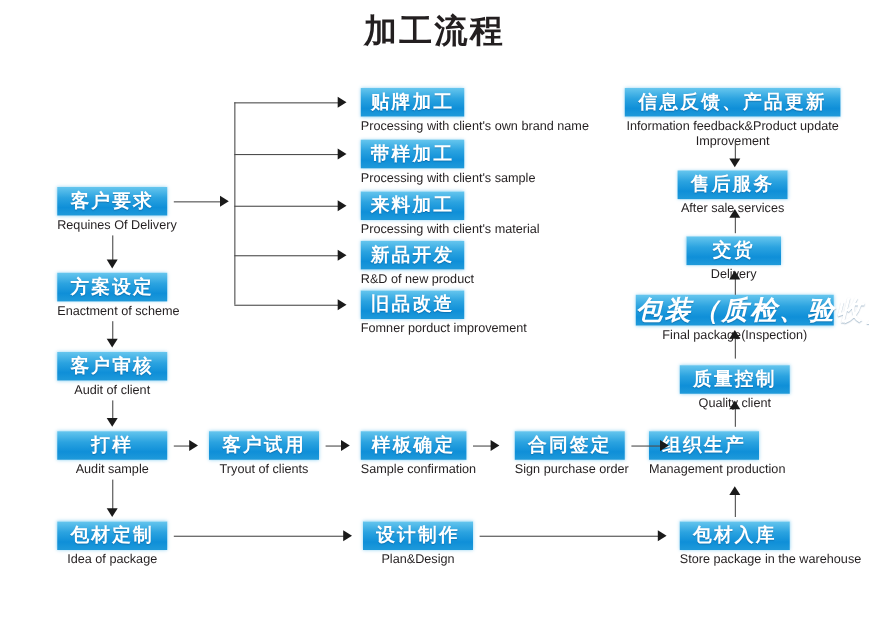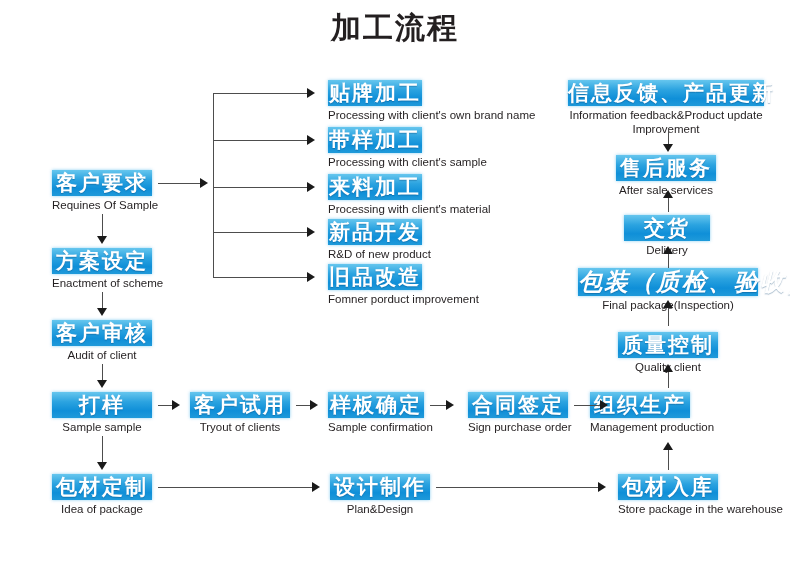--- a/index.html
+++ b/index.html
@@ -27,21 +27,21 @@
   
   .node{position:absolute;}
   .node .box{
     box-sizing:border-box;
     width:100%;
     height:26px;
     line-height:26px;
     text-align:center;
     color:#ffffff;
     font-family:"DejaVu Sans","Liberation Sans",sans-serif;
-    font-size:21px;
+    font-size:17px;
     font-weight:700;
     letter-spacing:2px;
     white-space:nowrap;
     background:linear-gradient(to bottom,#66c6ee 0%,#2ba3e0 38%,#0f8fd8 72%,#1f9ada 100%);
     box-shadow:0 0 3px rgba(120,200,240,.85);
     text-shadow:0 1px 1px rgba(0,60,110,.35);
   }
   .node .cap{
     margin-top:3px;
     text-align:center;
@@ -64,36 +64,36 @@
 </style>
 </head>
 <body>
 
 <div id="stage">
 
   <div class="title">加工流程</div>
 
   <div class="node" style="left:52px;top:170px;width:100px;">
     <div class="box">客户要求</div>
-    <div class="cap">Requines Of Sample</div>
+    <div class="cap">Requines Of Delivery</div>
   </div>
 
   <div class="node" style="left:52px;top:248px;width:100px;">
     <div class="box">方案设定</div>
     <div class="cap">Enactment of scheme</div>
   </div>
 
   <div class="node" style="left:52px;top:320px;width:100px;">
     <div class="box">客户审核</div>
     <div class="cap">Audit of client</div>
   </div>
 
   <div class="node" style="left:52px;top:392px;width:100px;">
     <div class="box">打样</div>
-    <div class="cap">Sample sample</div>
+    <div class="cap">Audit sample</div>
   </div>
 
   <div class="node" style="left:52px;top:474px;width:100px;">
     <div class="box">包材定制</div>
     <div class="cap">Idea of package</div>
   </div>
 
   <div class="node" style="left:328px;top:80px;width:94px;">
     <div class="box">贴牌加工</div>
     <div class="cap">Processing with client's own brand name</div>

